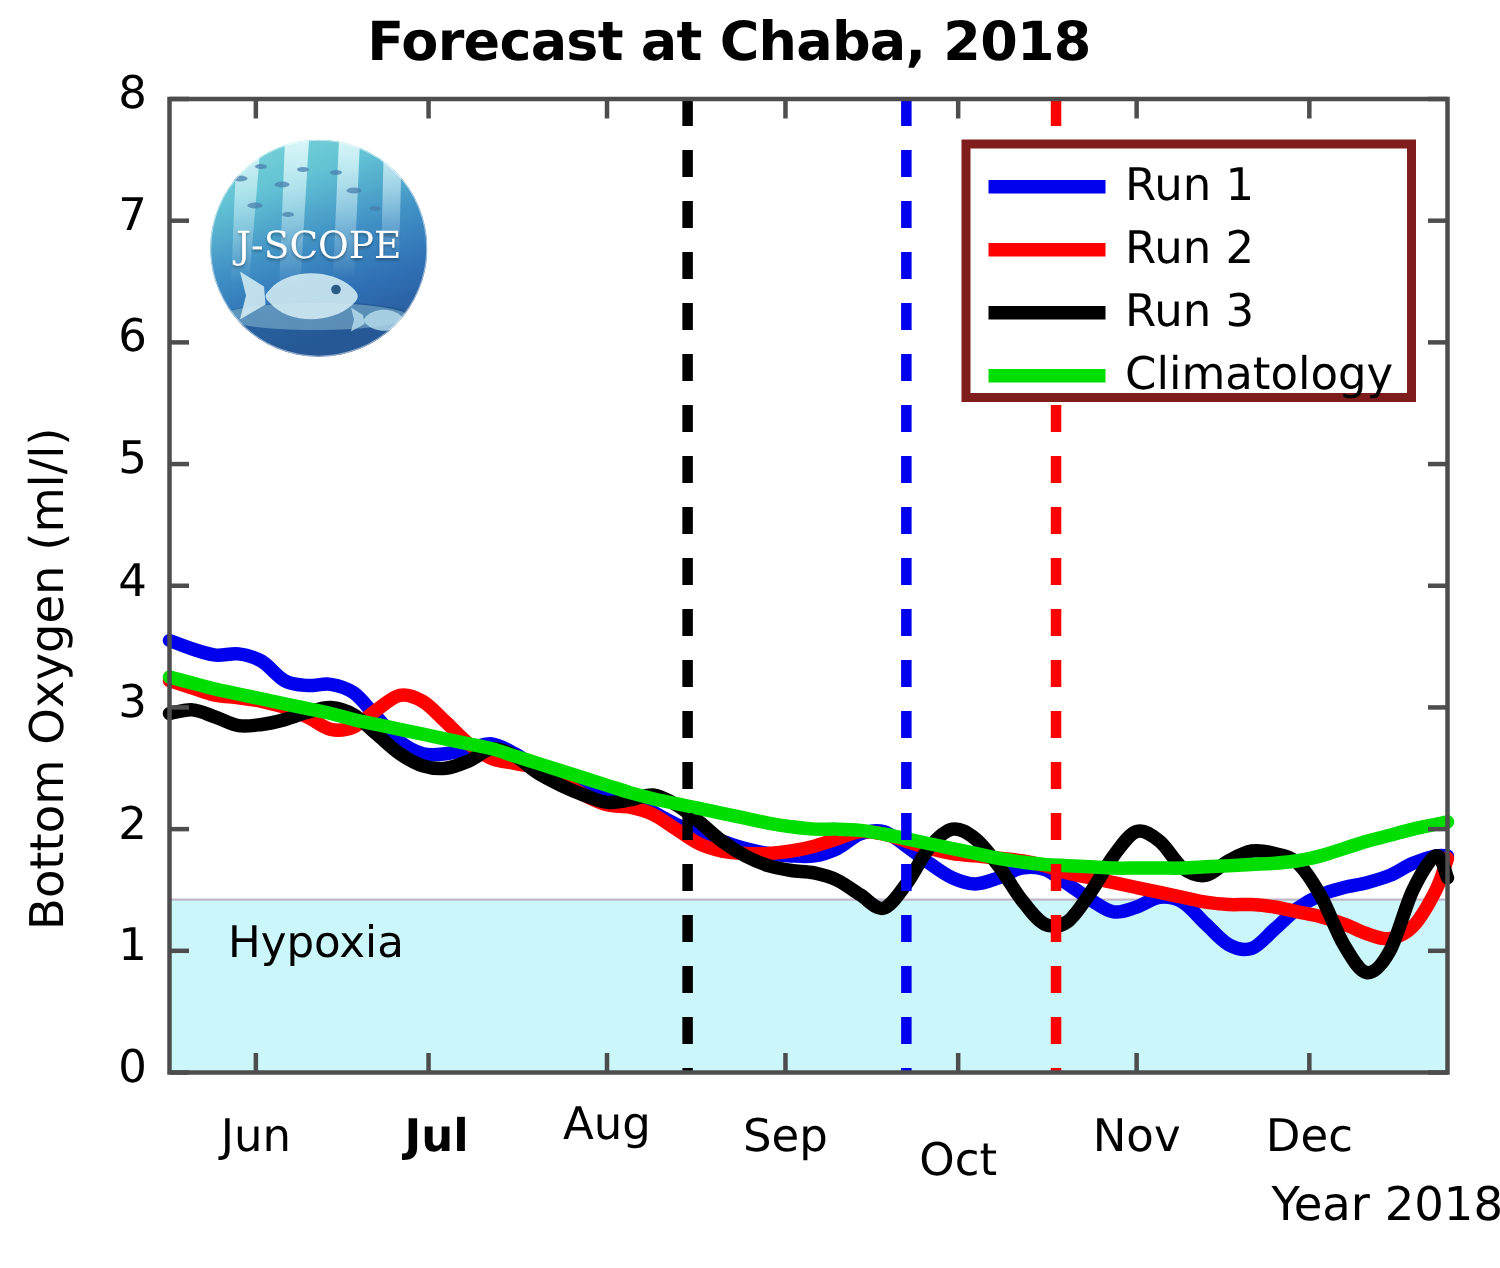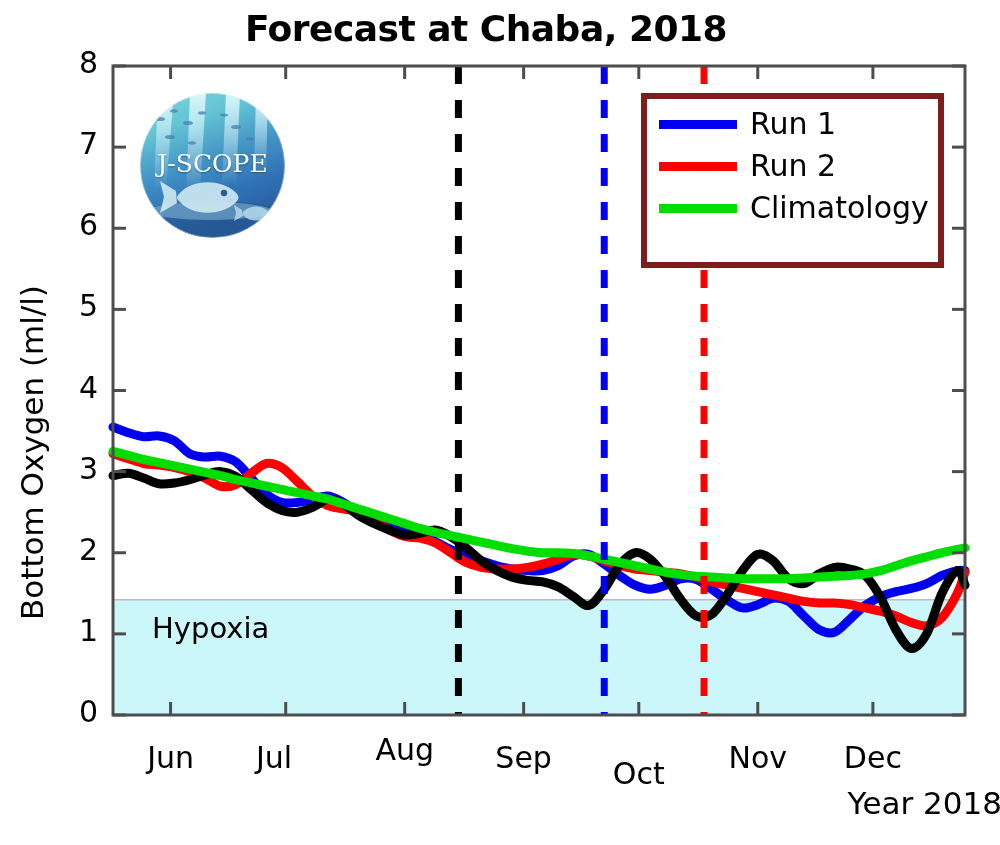--- a/index.html
+++ b/index.html
@@ -244,37 +244,41 @@
   <div id="legend">
     <div class="legend-row">
       <span class="legend-swatch" style="background:#0000EE"></span>
       <span class="legend-label">Run 1</span>
     </div>
     <div class="legend-row">
       <span class="legend-swatch" style="background:#FF0000"></span>
       <span class="legend-label">Run 2</span>
     </div>
     <div class="legend-row">
+      <span class="legend-swatch" style="background:#000000"></span>
+      <span class="legend-label">Run 3</span>
+    </div>
+    <div class="legend-row">
       <span class="legend-swatch" style="background:#00DD00"></span>
       <span class="legend-label">Climatology</span>
     </div>
   </div>
 
   <div id="tick-layer">
       <div class="tick-text ytick-text" style="left: 58px; top: 694px;">0</div>
       <div class="tick-text ytick-text" style="left: 58px; top: 612.875px;">1</div>
       <div class="tick-text ytick-text" style="left: 58px; top: 531.75px;">2</div>
       <div class="tick-text ytick-text" style="left: 58px; top: 450.625px;">3</div>
       <div class="tick-text ytick-text" style="left: 58px; top: 369.5px;">4</div>
       <div class="tick-text ytick-text" style="left: 58px; top: 288.375px;">5</div>
       <div class="tick-text ytick-text" style="left: 58px; top: 207.25px;">6</div>
       <div class="tick-text ytick-text" style="left: 58px; top: 126.125px;">7</div>
       <div class="tick-text ytick-text" style="left: 58px; top: 45px;">8</div>
       <div class="tick-text xtick-text" style="left: 110.568px; top: 740px;">Jun</div>
-      <div class="tick-text xtick-text" style="left: 214px; top: 740px;">Jul</div>
+      <div class="tick-text xtick-text" style="left: 231px; top: 740px; font-weight: bold;">Jul</div>
       <div class="tick-text xtick-text" style="left: 344.676px; top: 732px;">Aug</div>
       <div class="tick-text xtick-text" style="left: 463.649px; top: 740px;">Sep</div>
       <div class="tick-text xtick-text" style="left: 578.784px; top: 740px; margin-top: 16px;">Oct</div>
       <div class="tick-text xtick-text" style="left: 697.757px; top: 740px;">Nov</div>
       <div class="tick-text xtick-text" style="left: 812.892px; top: 740px;">Dec</div>
     </div>
 
 </div>
 
 </body></html>

